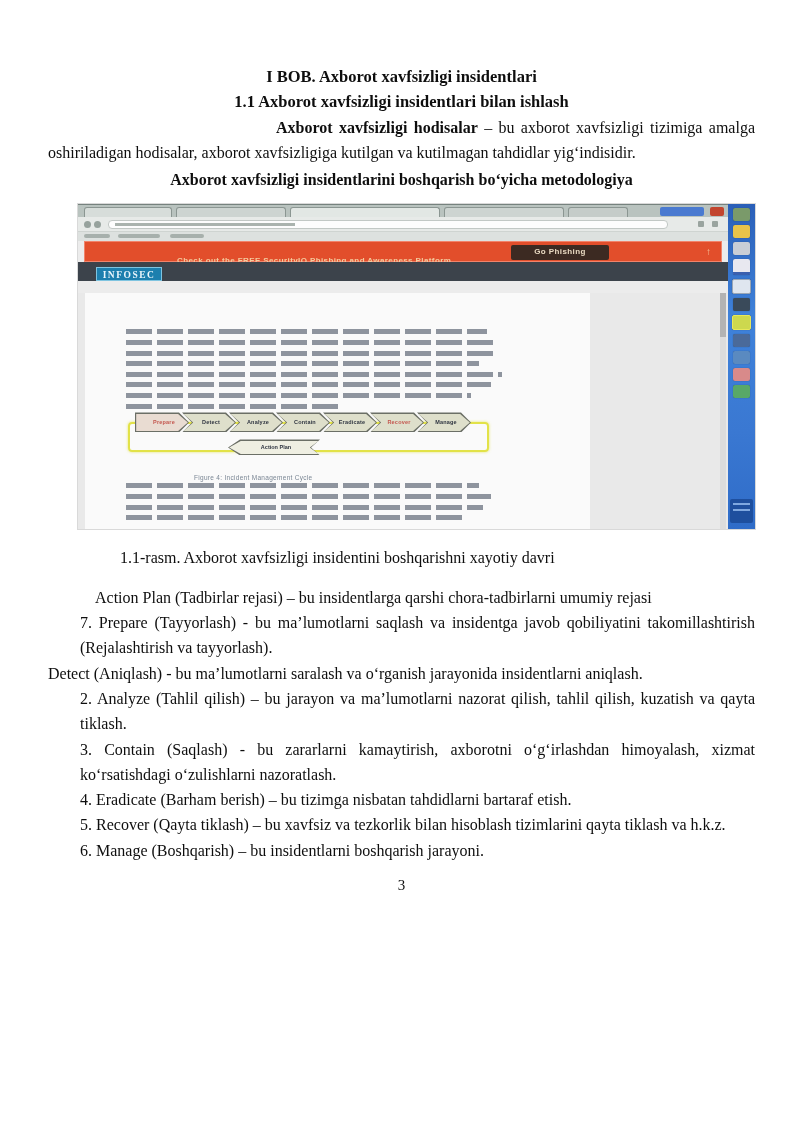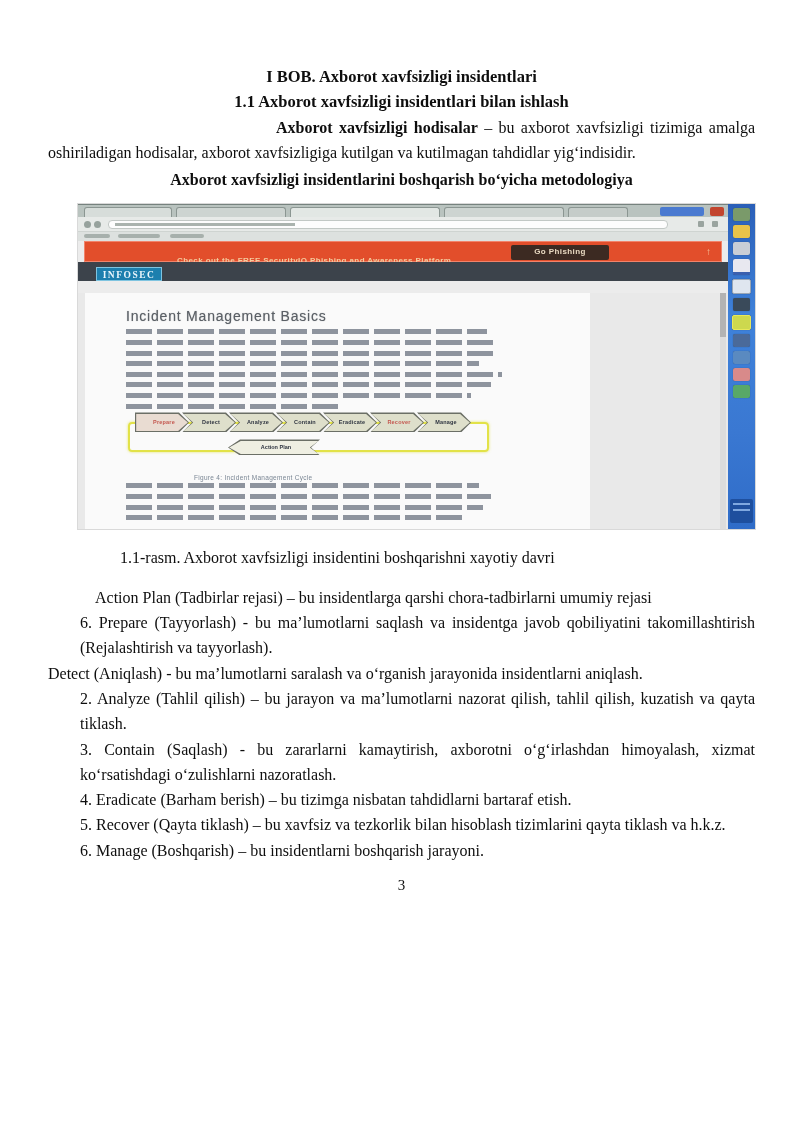--- a/index.html
+++ b/index.html
@@ -120,21 +120,20 @@
         <span class="banner-arrow">↑</span>
       </div>
       <div class="siteheader">
         <div class="logo">
           <div class="logo-main">INFOSEC</div>
           <div class="logo-sub">INSTITUTE</div>
         </div>
       </div>
       <div class="content">
         <div class="pagecol"></div>
-        <div class="shot-heading">Incident Management Basics</div>
         <div class="fpara fp1">
           <div class="fline" style="width:92%;"></div>
           <div class="fline" style="width:95%;"></div>
           <div class="fline" style="width:94%;"></div>
           <div class="fline" style="width:90%;"></div>
           <div class="fline" style="width:96%;"></div>
           <div class="fline" style="width:93%;"></div>
           <div class="fline" style="width:88%;"></div>
           <div class="fline" style="width:55%;"></div>
         </div>
@@ -208,21 +207,21 @@
       <div class="stripfoot">
           <div class="fl"></div>
           <div class="fl"></div>
         </div>
     </div>
   </div>
 
   <p class="figcapdoc">1.1-rasm. Axborot xavfsizligi insidentini boshqarishni xayotiy davri</p>
 
   <p class="p ap">Action Plan (Tadbirlar rejasi) – bu insidentlarga qarshi chora-tadbirlarni umumiy rejasi</p>
-  <p class="p li">6.  Prepare (Tayyorlash) - bu ma’lumotlarni saqlash va insidentga javob qobiliyatini takomillashtirish (Rejalashtirish va tayyorlash).</p>
+  <p class="p li">7.  Prepare (Tayyorlash) - bu ma’lumotlarni saqlash va insidentga javob qobiliyatini takomillashtirish (Rejalashtirish va tayyorlash).</p>
   <p class="p">Detect (Aniqlash) - bu ma’lumotlarni saralash va o‘rganish jarayonida insidentlarni aniqlash.</p>
   <p class="p li">2. Analyze (Tahlil qilish) – bu jarayon va ma’lumotlarni nazorat qilish, tahlil qilish, kuzatish va qayta tiklash.</p>
   <p class="p li">3.  Contain (Saqlash) - bu zararlarni kamaytirish, axborotni o‘g‘irlashdan himoyalash, xizmat ko‘rsatishdagi o‘zulishlarni nazoratlash.</p>
   <p class="p li">4. Eradicate (Barham berish) – bu tizimga nisbatan tahdidlarni bartaraf etish.</p>
   <p class="p li">5. Recover (Qayta tiklash) – bu xavfsiz va tezkorlik bilan hisoblash tizimlarini qayta tiklash va h.k.z.</p>
   <p class="p li">6. Manage (Boshqarish) – bu insidentlarni boshqarish jarayoni.</p>
 
   <div class="pagenum">3</div>
 </div>
 

